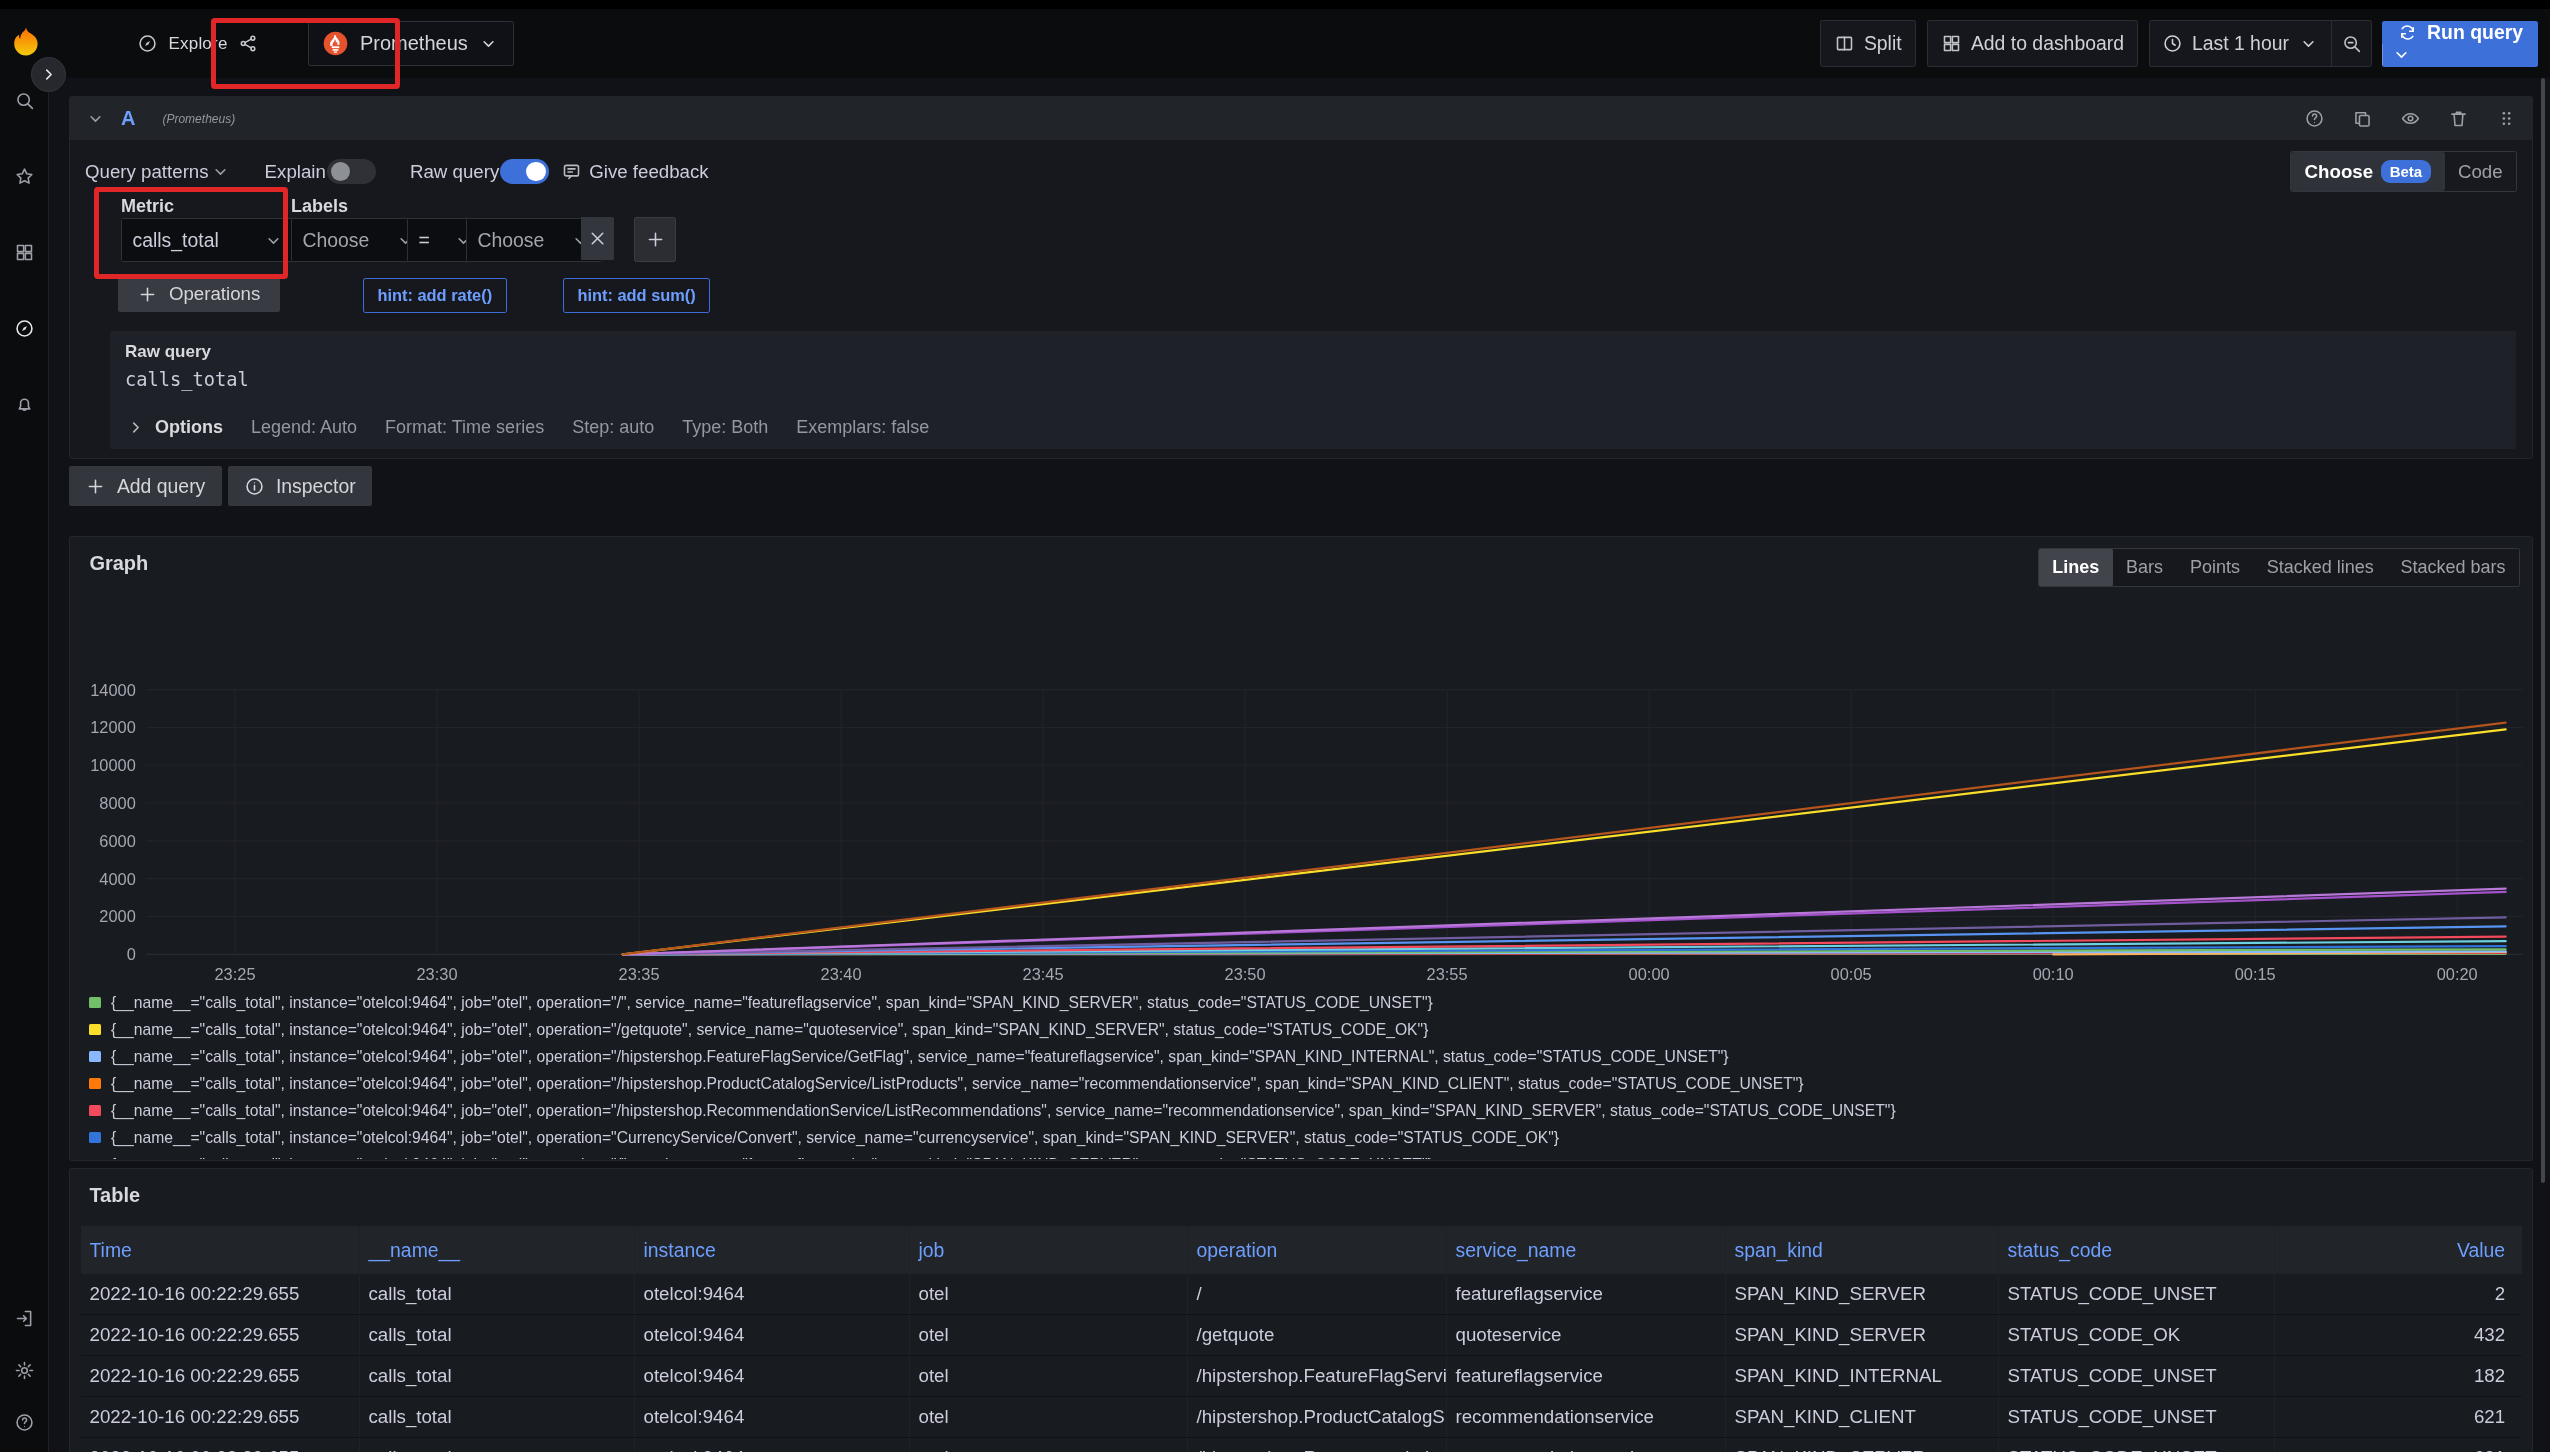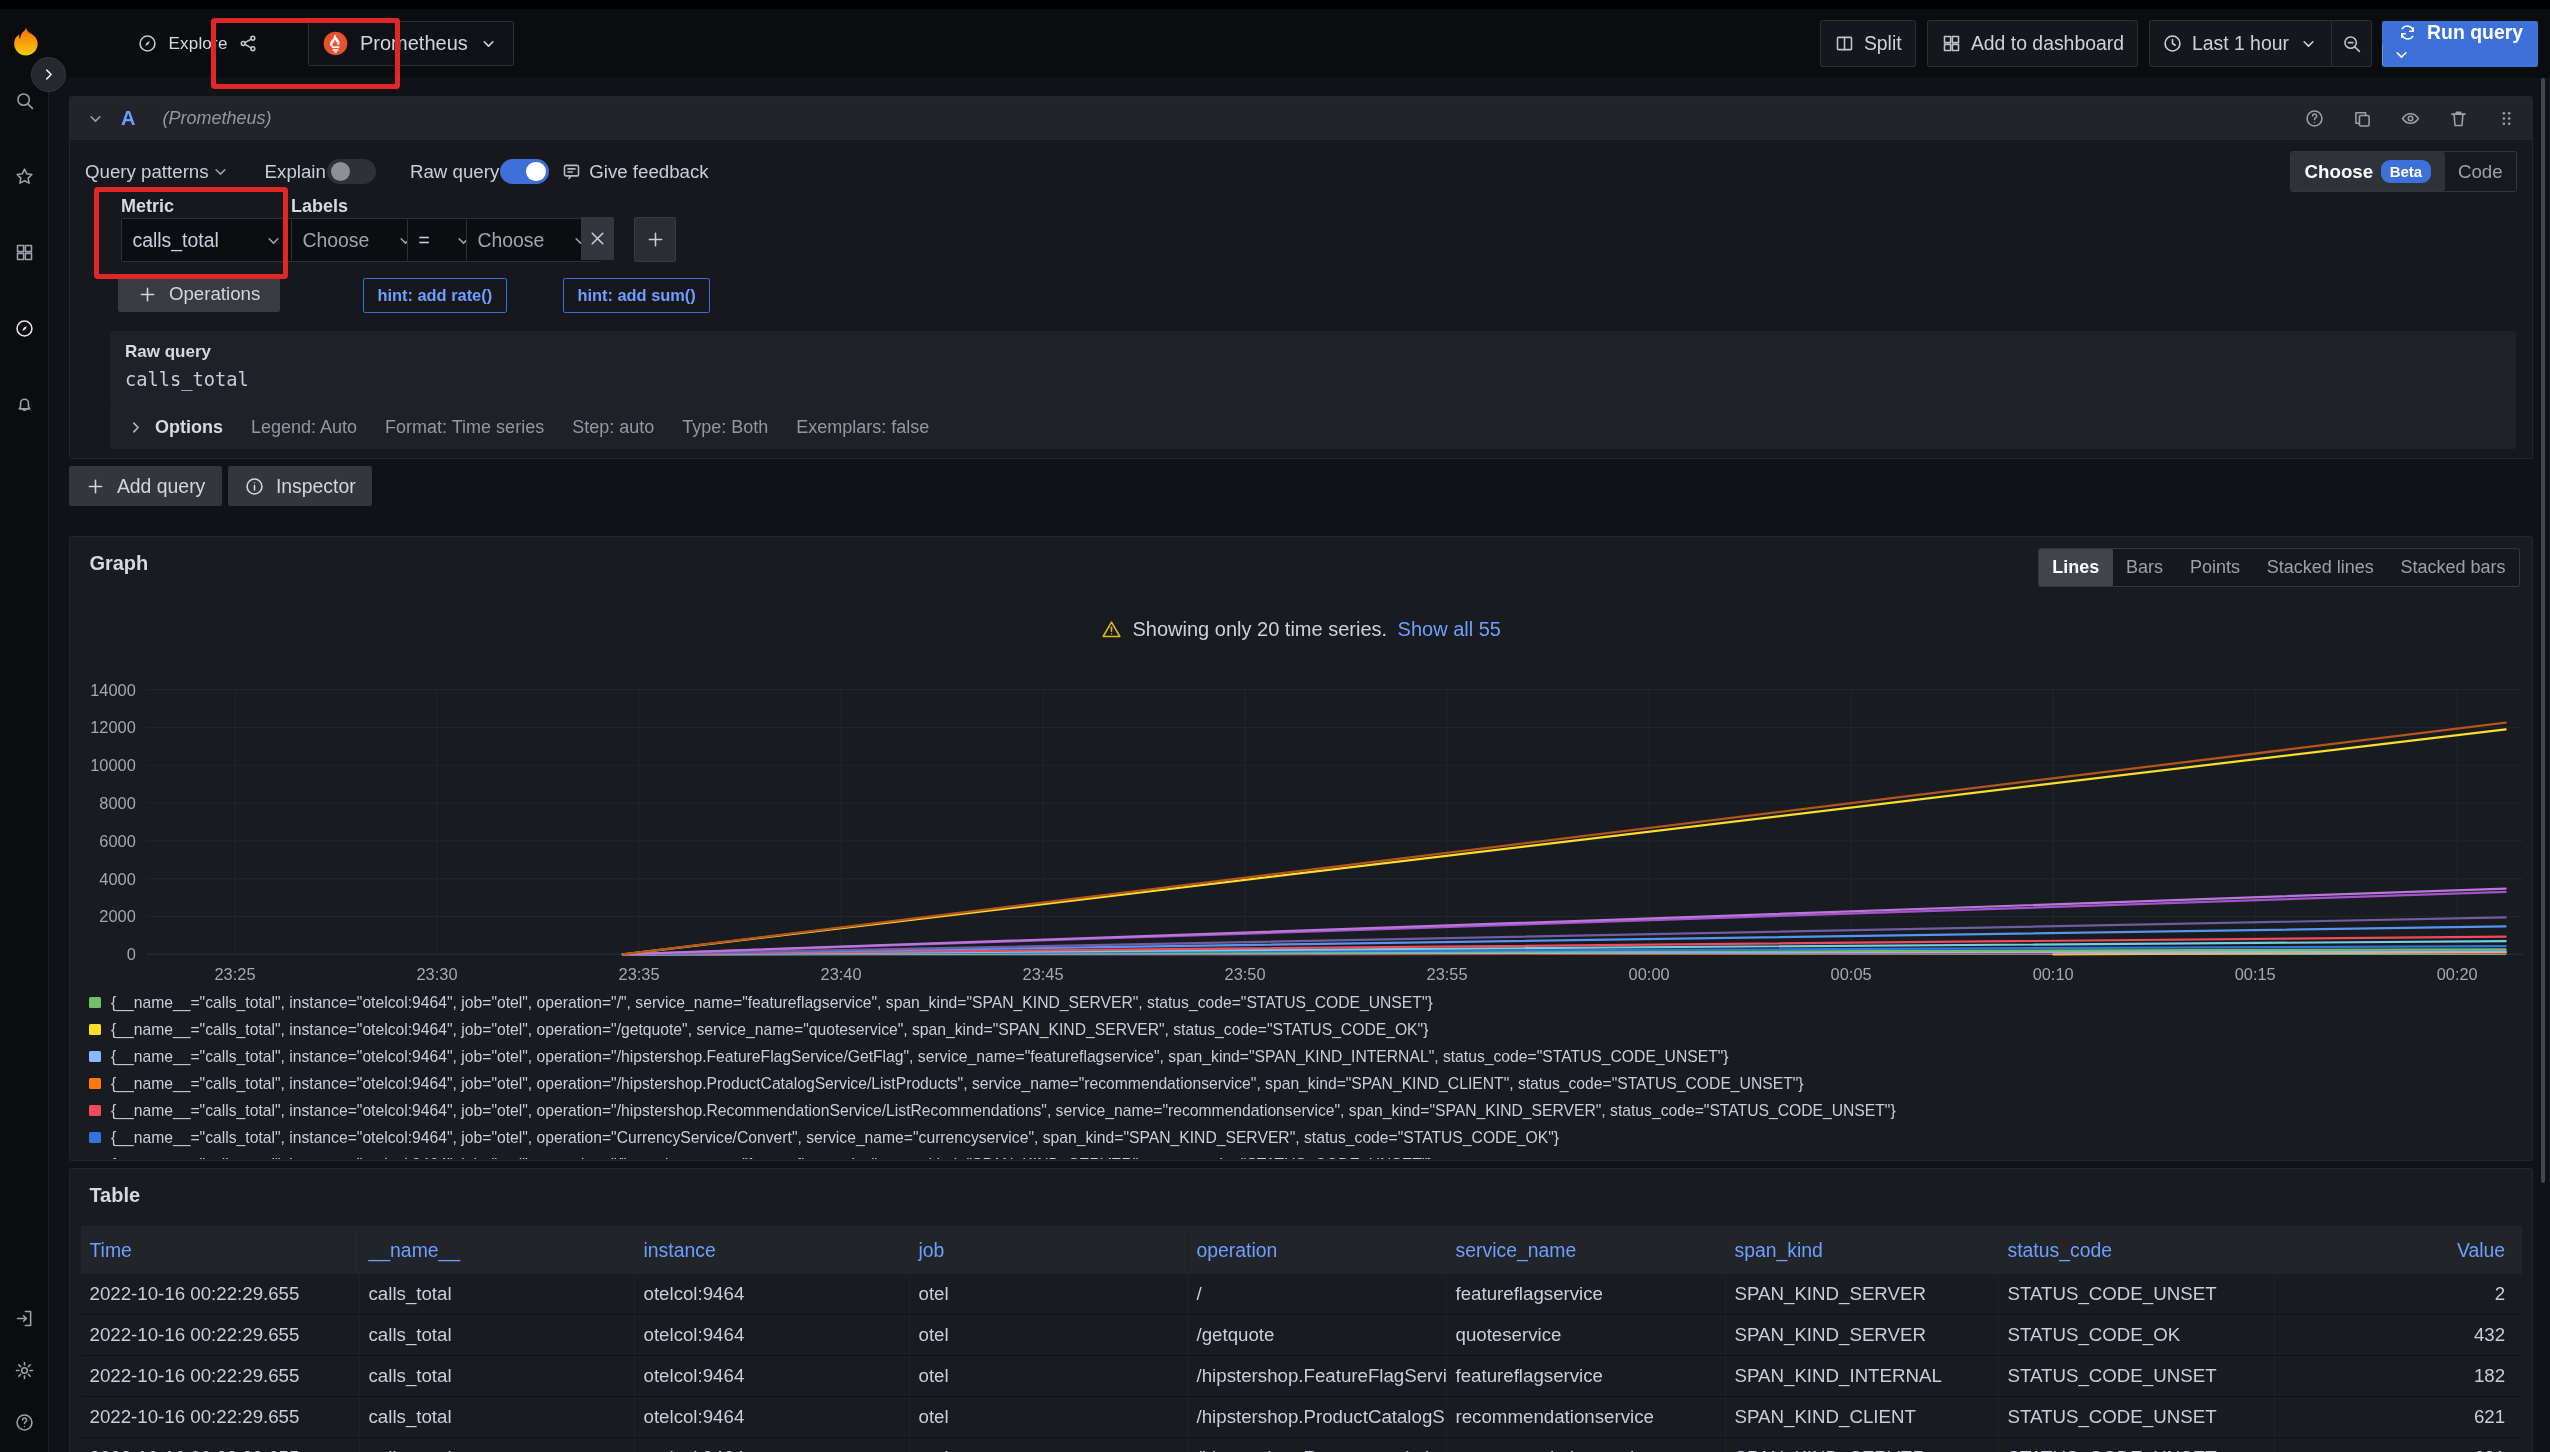--- a/index.html
+++ b/index.html
@@ -36,21 +36,21 @@
   .runbtn .main{display:flex;align-items:center;gap:9px;padding:0 15px;font-size:19.4px;font-weight:600;}
   .runbtn .carret{display:flex;align-items:center;padding:0 7.5px;border-left:0.7px solid rgba(255,255,255,.25);}
   .runbtn svg{width:21px;height:21px;}
   .redbox{border:5.2px solid #e02626;border-radius:3.7px;z-index:9;pointer-events:none;}
   .scroll-thumb{left:2541px;top:78px;width:3.7px;height:1105px;background:#43464d;border-radius:2.2px;}
   
   .qpanel{left:69px;top:96px;width:2462px;height:361px;background:#16181d;border:0.7px solid #24262c;border-radius:2.2px;}
   .qheader{position:absolute;left:0;top:0;right:0;height:43px;background:#212429;display:flex;align-items:center;
     gap:15px;padding:0 15px;border-radius:2.2px 2.2px 0 0;}
   .qheader .refid{color:#6e9fff;font-size:20px;font-weight:600;}
-  .qheader .dshint{color:#9597a0;font-style:italic;font-size:18px;margin-left:12px;}
+  .qheader .dshint{color:#9597a0;font-style:italic;font-size:12px;margin-left:12px;}
   .qheader svg{width:21px;height:21px;color:#9da0a8;}
   .qheader-icons{margin-left:auto;display:flex;align-items:center;gap:27px;color:#9a9da5;}
   .qheader-icons svg{width:24px;height:24px;}
   .qtoolbar{position:absolute;left:15px;top:55px;right:15px;height:39px;display:flex;align-items:center;gap:1px;font-size:18.7px;}
   .qtoolbar .chev{width:18px;height:18px;color:#9da0a8;}
   .toggle{width:49px;height:25.4px;border-radius:12.7px;background:#2f3136;position:relative;}
   .toggle .knob{position:absolute;top:3px;left:3.7px;width:19.4px;height:19.4px;border-radius:50%;background:#8e9097;}
   .toggle.on{background:#3d71d9;}
   .toggle.on .knob{left:26px;background:#fff;}
   .feedback{display:flex;align-items:center;gap:7.5px;margin-left:10.5px;}
@@ -485,31 +485,20 @@
 
 <div class="abs gpanel">
   <div class="ptitle">Graph</div>
   <div class="gseg" id="graph-modes">
       <div class="item active">Lines</div>
       <div class="item">Bars</div>
       <div class="item">Points</div>
       <div class="item">Stacked lines</div>
       <div class="item">Stacked bars</div>
     </div>
-  <div class="gwarn">
-    <span class="wicon" style="display: inline-block; width: 21px; height: 21px;">
-        <svg viewBox="0 0 24 24" fill="none" stroke="currentColor" stroke-width="1.8" stroke-linecap="round" stroke-linejoin="round" style="width:100%;height:100%">
-          <path d="M12 3.5 21.5 20h-19z"></path>
-          <path d="M12 9.5v4.5"></path>
-          <circle cx="12" cy="16.8" r=".8" fill="currentColor" stroke="none"></circle>
-        </svg>
-      </span>
-    <span>Showing only 20 time series.</span>
-    <a href="#">Show all 55</a>
-  </div>
   <svg id="chart" width="2462" height="328" style="position:absolute;left:0;top:134px" viewBox="0 0 3298 440">
       <line x1="100" y1="380" x2="3288" y2="380" stroke="#2e3138" stroke-width="1.5"></line>
       <text x="86" y="388" text-anchor="end" fill="#a6a7b3" font-size="22" font-family="Liberation Sans, sans-serif">0</text>
       <line x1="100" y1="329.2857142857143" x2="3288" y2="329.2857142857143" stroke="#22242a" stroke-width="1.5"></line>
       <text x="86" y="337.2857142857143" text-anchor="end" fill="#a6a7b3" font-size="22" font-family="Liberation Sans, sans-serif">2000</text>
       <line x1="100" y1="278.57142857142856" x2="3288" y2="278.57142857142856" stroke="#22242a" stroke-width="1.5"></line>
       <text x="86" y="286.57142857142856" text-anchor="end" fill="#a6a7b3" font-size="22" font-family="Liberation Sans, sans-serif">4000</text>
       <line x1="100" y1="227.85714285714286" x2="3288" y2="227.85714285714286" stroke="#22242a" stroke-width="1.5"></line>
       <text x="86" y="235.85714285714286" text-anchor="end" fill="#a6a7b3" font-size="22" font-family="Liberation Sans, sans-serif">6000</text>
       <line x1="100" y1="177.14285714285717" x2="3288" y2="177.14285714285717" stroke="#22242a" stroke-width="1.5"></line>

